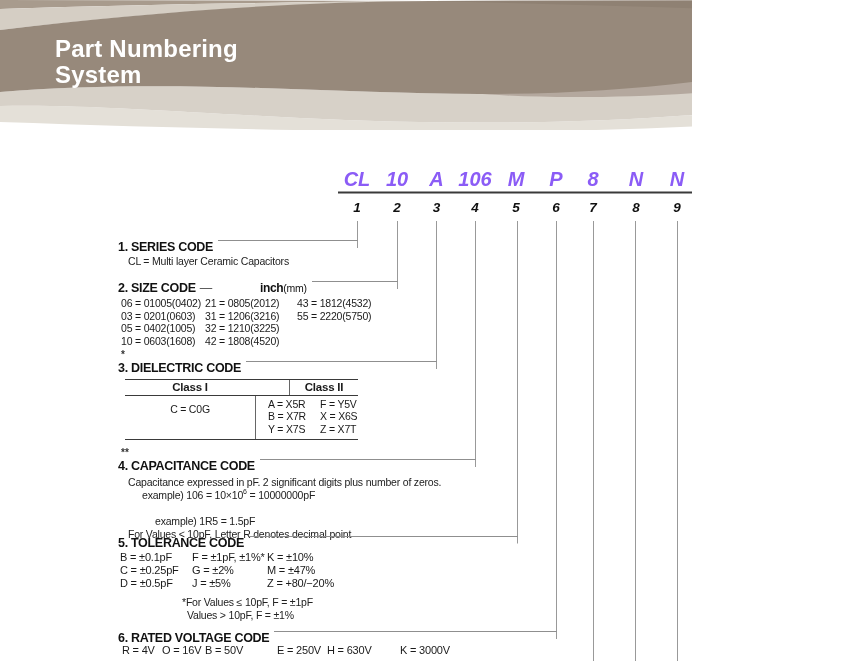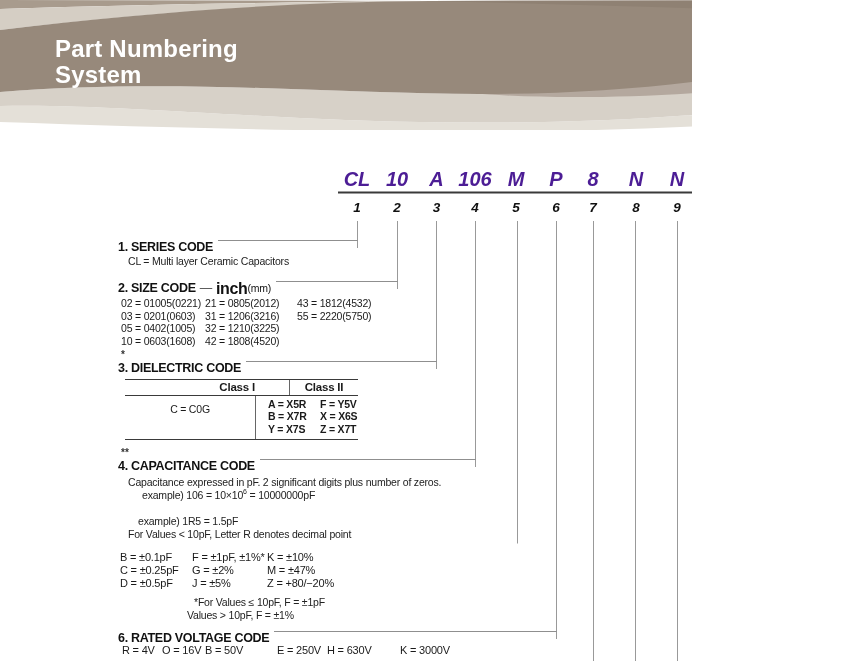--- a/index.html
+++ b/index.html
@@ -14,35 +14,35 @@
     font-size:24px; font-weight:bold; line-height:26px; letter-spacing:0.2px;
   }
   .gold-edge { position:absolute; left:847px; top:67px; width:2px; height:594px; background:#d9c48c; }
 
   .connectors { position:absolute; left:0; top:0; }
   .connectors line { stroke:#999; stroke-width:1; }
   .connectors line.rule { stroke:#3a3a3a; stroke-width:1.8; }
 
   .pn-code {
     position:absolute; top:168px; width:56px; text-align:center;
-    font-style:italic; font-weight:bold; font-size:20px; color:#4c1d95;
+    font-style:italic; font-weight:bold; font-size:20px; color:#8b5cf6;
   }
   .pn-idx {
     position:absolute; top:200px; width:56px; text-align:center;
     font-style:italic; font-weight:bold; font-size:13.5px; color:#111;
   }
 
   .heading {
     position:absolute; left:118px; display:flex; align-items:flex-start;
     font-weight:bold; font-size:12.5px; line-height:15px; letter-spacing:-0.3px;
     white-space:nowrap; color:#111;
   }
   .heading .fill { flex:1 1 auto; border-top:1px solid #8f8f8f; height:0; margin-left:5px; }
   .heading .dash { font-weight:normal; color:#444; margin:0 4px; }
-  .heading .unit { font-size:16px; }
+  .heading .unit { font-size:12px;margin-left:44px; }
   .heading .unit-mm { font-weight:normal; font-size:10.5px; }
 
   .note-mark { position:absolute; font-size:10px; font-weight:bold; color:#333; }
 
   .body-text { position:absolute; font-size:10.5px; letter-spacing:-0.2px; color:#222; white-space:nowrap; }
 
   .size-grid {
     position:absolute; display:grid; grid-template-columns:84px 92px auto;
     font-size:10.5px; letter-spacing:-0.2px; line-height:12.6px; white-space:nowrap;
   }
@@ -50,26 +50,26 @@
     position:absolute; display:grid; grid-template-columns:72px 75px auto;
     font-size:11px; letter-spacing:-0.2px; line-height:13.2px; white-space:nowrap;
   }
 
   .dtable {
     position:absolute; left:125px; top:379px; width:233px;
     border-top:1.5px solid #3a3a3a; border-bottom:1.5px solid #3a3a3a;
     font-size:10.5px; letter-spacing:-0.2px;
   }
   .dtable .hrow { display:flex; border-bottom:1.5px solid #3a3a3a; font-weight:bold; font-size:11.5px; }
-  .dtable .hrow .c1 { width:130px; text-align:right; padding:1px 0 2px; }
+  .dtable .hrow .c1 { width:130px; text-align:center; padding:1px 0 2px; }
   .dtable .hrow .c2 { flex:1; text-align:center; padding:1px 0 2px; border-left:1px solid #666;margin-left:34px; }
   .dtable .brow { display:flex; }
   .dtable .brow .b1 { width:130px; text-align:center; padding-top:7px; }
   .dtable .brow .b2 { flex:1; border-left:1px solid #666; padding:2px 0 4px 12px; }
-  .d2line { display:flex; line-height:12.3px; white-space:nowrap;font-weight:bold; }
+  .d2line { display:flex; line-height:12.3px; white-space:nowrap; }
   .d2line .p1 { width:52px; }
 
   .volt-item { position:absolute; top:644px; font-size:11px; letter-spacing:-0.2px; white-space:nowrap; }
 
   sup.s6 { font-size:7px; }
 </style>
 </head>
 <body>
 
 <div class="page">
@@ -139,21 +139,21 @@
   <div class="body-text" style="left:128px;top:255px">CL = Multi layer Ceramic Capacitors</div>
 
   <div class="heading" style="top:281px;width:279.5px">
     <span>2. SIZE CODE</span>
     <span class="dash">—</span>
     <span class="unit">inch</span>
     <span class="unit-mm">(mm)</span>
     <span class="fill"></span>
   </div>
   <div class="size-grid" style="left:121px;top:297px">
-    <span>02 = 01005(0221)</span>
+    <span>06 = 01005(0402)</span>
     <span>21 = 0805(2012)</span>
     <span>43 = 1812(4532)</span>
     <span>03 = 0201(0603)</span>
     <span>31 = 1206(3216)</span>
     <span>55 = 2220(5750)</span>
     <span>05 = 0402(1005)</span>
     <span>32 = 1210(3225)</span>
     <span></span>
     <span>10 = 0603(1608)</span>
     <span>42 = 1808(4520)</span>
@@ -192,34 +192,38 @@
   <div class="note-mark" style="left:121px;top:447px">**</div>
   <div class="heading" style="top:459px;width:357.5px">
     <span>4. CAPACITANCE CODE</span>
     <span class="fill"></span>
   </div>
   <div class="body-text" style="left:128px;top:476px">Capacitance expressed in pF. 2 significant digits plus number of zeros.</div>
   <div class="body-text" style="left:142px;top:488px">
     <span>example) 106 = 10×10</span><sup class="s6">6</sup><span> = 10000000pF</span>
   </div>
   <div class="body-text" style="left:128px;top:528px">For Values &lt; 10pF, Letter R denotes decimal point</div>
-  <div class="body-text" style="left:138px;top:515px">example) 1R5 = 1.5pF</div>
-
+  <div class="body-text" style="left:155px;top:515px">example) 1R5 = 1.5pF</div>
+
+  <div class="heading" style="top:536px;width:399.5px">
+    <span>5. TOLERANCE CODE</span>
+    <span class="fill"></span>
+  </div>
   <div class="tol-grid" style="left:120px;top:551px">
     <span>B = ±0.1pF</span>
     <span>F = ±1pF, ±1%*</span>
     <span>K = ±10%</span>
     <span>C = ±0.25pF</span>
     <span>G = ±2%</span>
     <span>M = ±47%</span>
     <span>D = ±0.5pF</span>
     <span>J = ±5%</span>
     <span>Z = +80/−20%</span>
   </div>
-  <div class="body-text" style="left:194px;top:596px">*For Values ≤ 10pF, F = ±1pF</div>
+  <div class="body-text" style="left:182px;top:596px">*For Values ≤ 10pF, F = ±1pF</div>
   <div class="body-text" style="left:187px;top:609px">Values &gt; 10pF, F = ±1%</div>
 
   <div class="heading" style="top:631px;width:438.5px">
     <span>6. RATED VOLTAGE CODE</span>
     <span class="fill"></span>
   </div>
   <span class="volt-item" style="left:122px">R = 4V</span>
   <span class="volt-item" style="left:162px">O = 16V</span>
   <span class="volt-item" style="left:205px">B = 50V</span>
   <span class="volt-item" style="left:277px">E = 250V</span>

